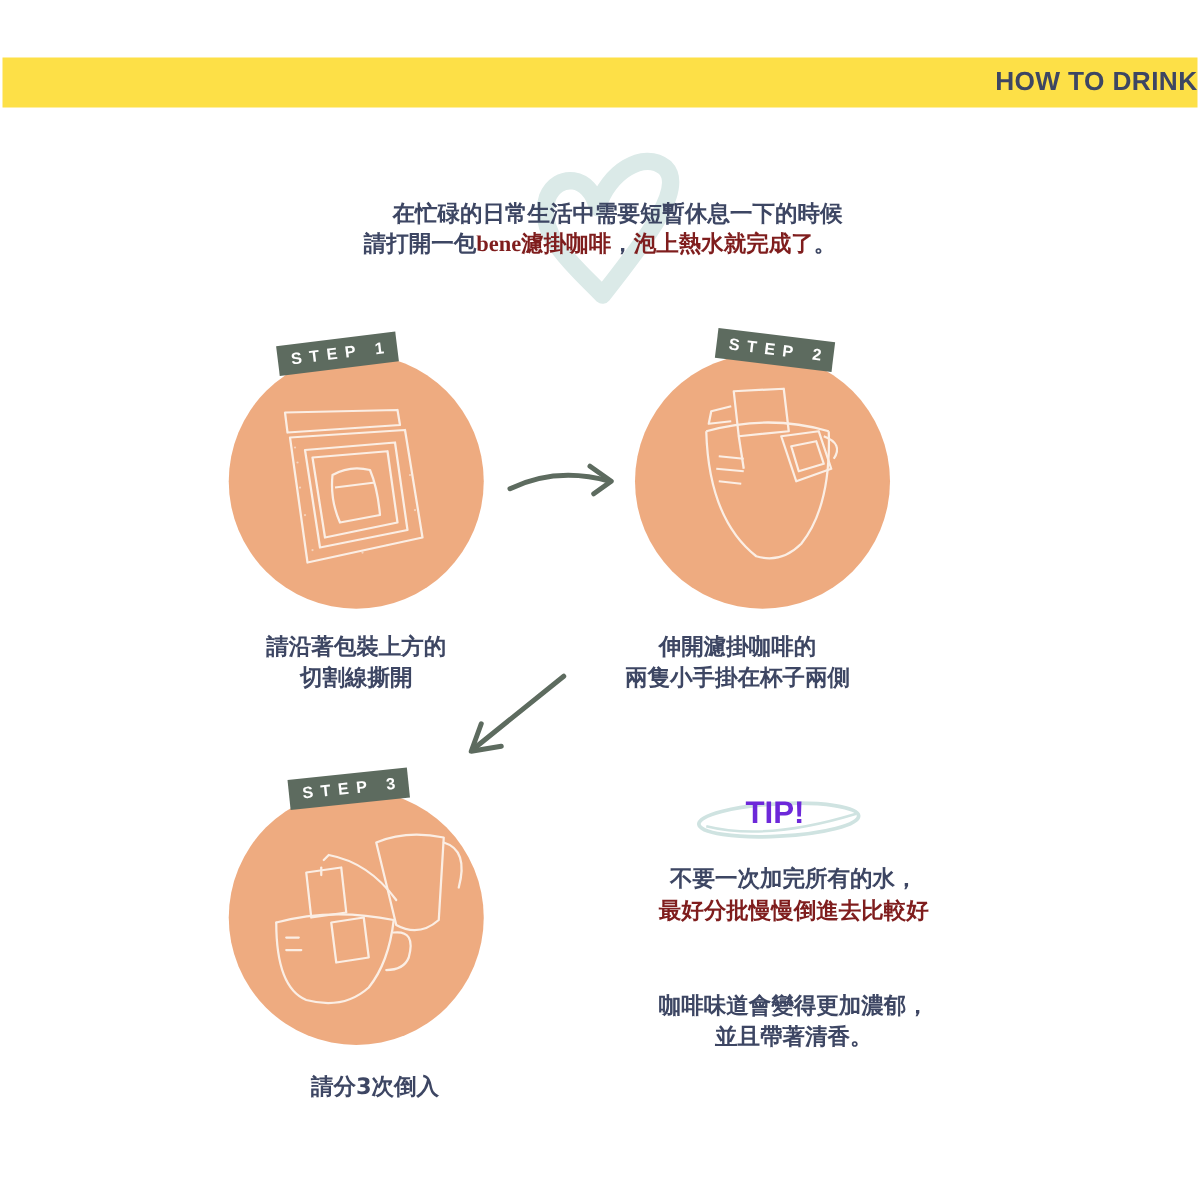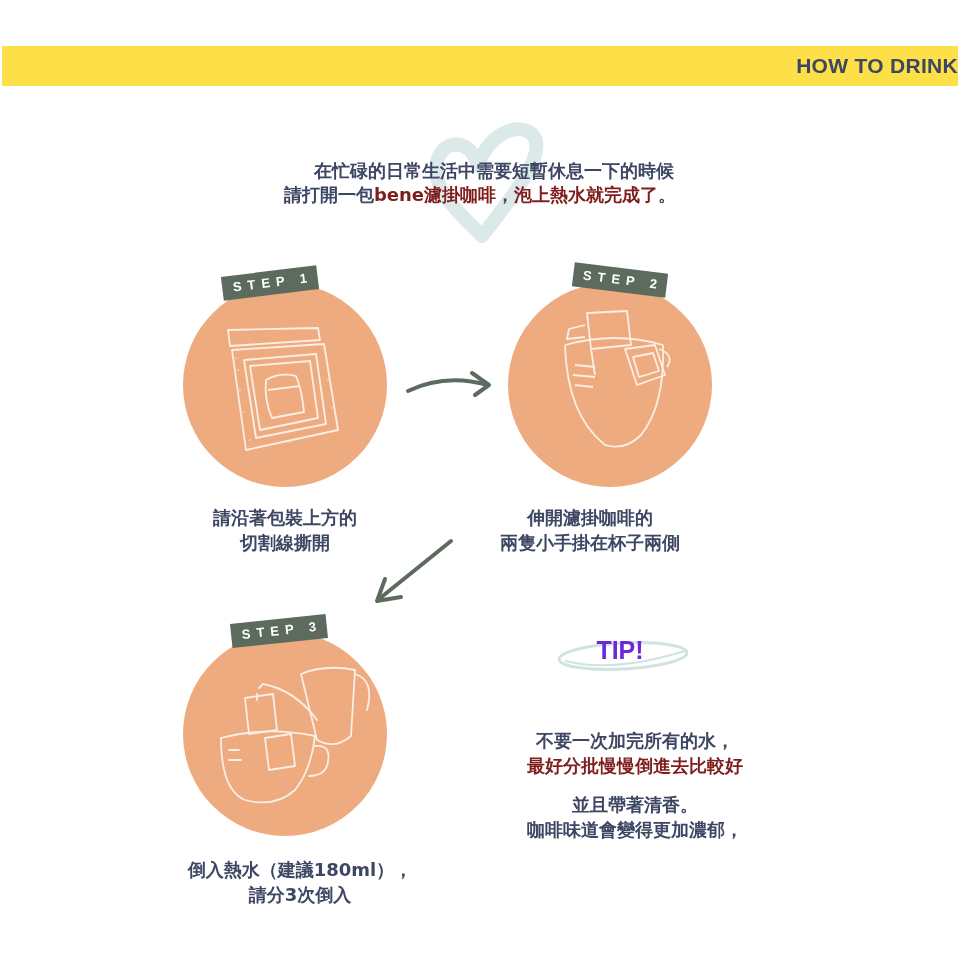--- a/index.html
+++ b/index.html
@@ -4,21 +4,21 @@
 <style>
   html, body { margin: 0; padding: 0; background: #ffffff; }
   body { width: 960px; height: 960px; position: relative; overflow: hidden;
          font-family: "DejaVu Sans", "Liberation Sans", sans-serif; color: #3d4663; }
   .header-bar { position: absolute; left: 2px; top: 46px; width: 956px; height: 40px;
                 background: #fde047; display: flex; align-items: center; justify-content: flex-end; }
   .header-title { font-family: "Liberation Sans", sans-serif; font-weight: 700;
                   font-size: 21px; color: #3d4663; letter-spacing: 0.3px; }
   .heart { position: absolute; left: 420px; top: 118px; }
   .intro { position: absolute; left: 0; width: 960px; text-align: center;
-           font-size: 18px; font-weight: 700; line-height: 24px; }
+           font-size: 18px; font-weight: 700; line-height: 24px; font-family: Liberation Serif, serif; }
   .intro.l1 { top: 159px; padding-left: 28px; box-sizing: border-box; }
   .intro.l2 { top: 183px; }
   .accent { color: #7f1d1d; }
   .circle { position: absolute; border-radius: 50%; background: #eeab80; }
   .step-label { position: absolute; background: #5d6b5f; color: #ffffff;
                 font-family: "Liberation Sans", sans-serif; font-weight: 700;
                 font-size: 13px; letter-spacing: 6px; text-align: center;
                 line-height: 24px; height: 24px; padding-left: 6px; box-sizing: border-box; }
   .caption { position: absolute; text-align: center; font-size: 18px;
              font-weight: 700; line-height: 25px; }
@@ -115,31 +115,30 @@
     <path d="M6 88 Q50 76 100 86"></path>
     <path d="M6 88 Q6 140 30 150 Q60 158 80 140 Q96 120 100 86"></path>
     <path d="M100 96 Q118 94 112 116 Q108 126 94 126"></path>
     <path d="M50 88 L76 84 L80 116 L54 120 Z"></path>
     <path d="M14 100 L24 100 M14 110 L26 110"></path>
   </g>
 </svg>
 <div class="step-label" style="left:231px;top:619px;width:96px;transform:rotate(-6deg);">STEP 3</div>
 
 <div class="caption" style="left:150px;top:857px;width:300px;">
-  <div>倒入熱水（建議180ml），</div>
   <div>請分3次倒入</div>
 </div>
 
 <svg class="tip-ring" width="140" height="38" viewBox="0 0 140 38">
   <ellipse cx="70" cy="19" rx="64" ry="13" fill="none" stroke="#cfe3e1" stroke-width="3" transform="rotate(-3 70 19)"></ellipse>
   <path d="M12 24 Q60 36 132 14" fill="none" stroke="#cfe3e1" stroke-width="2"></path>
 </svg>
 <div class="tip-text">TIP!</div>
 
-<div class="tip-block" style="top:728px;">
+<div class="tip-block" style="top:691px;">
   <div>不要一次加完所有的水，</div>
   <div class="accent">最好分批慢慢倒進去比較好</div>
 </div>
 
 <div class="tip-block" style="top:792px;">
+  <div>咖啡味道會變得更加濃郁，</div>
   <div>並且帶著清香。</div>
-  <div>咖啡味道會變得更加濃郁，</div>
 </div>
 
 </body></html>

